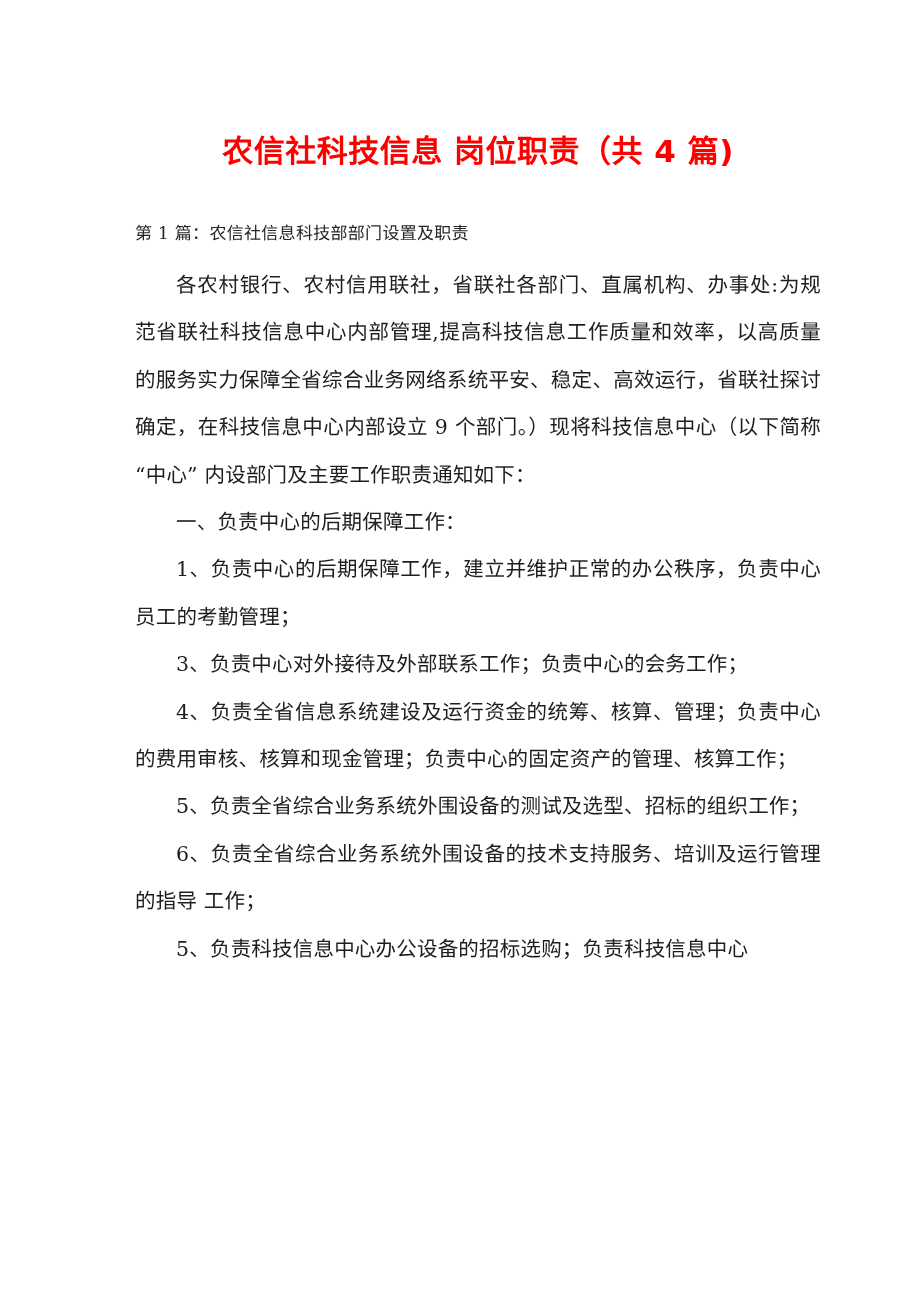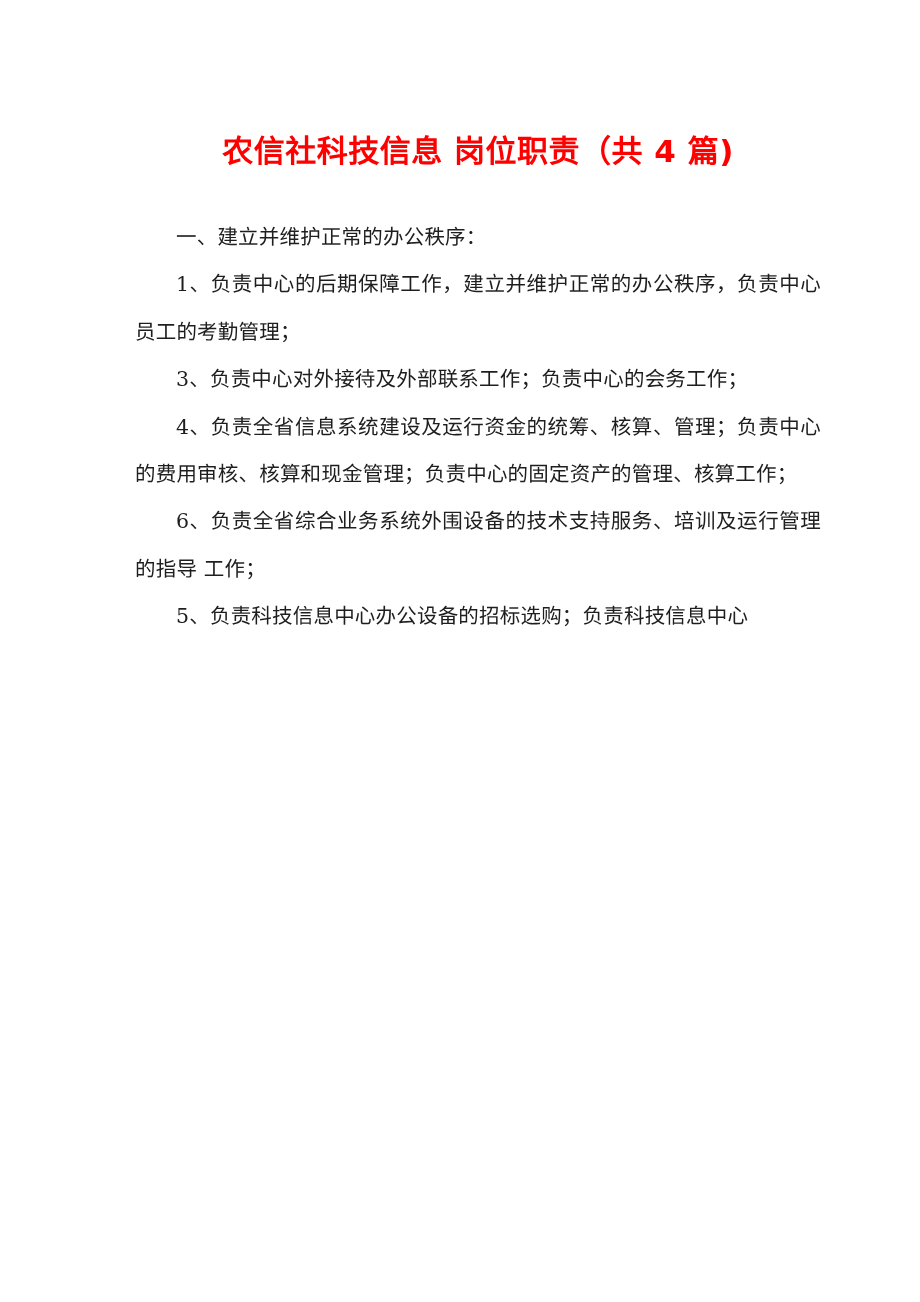--- a/index.html
+++ b/index.html
@@ -94,24 +94,27 @@
 </style>
 </head>
 <body>
 
 <div class="page">
 
   <h1 class="doc-title">农信社科技信息 岗位职责（共 4 篇)</h1>
 
   <div class="doc-body">
 
+    <div class="sub-head">第 1 篇：农信社信息科技部部门设置及职责</div>
 
-    <p class="para">一、建立并维护正常的办公秩序：</p>
+    <p class="para">各农村银行、农村信用联社，省联社各部门、直属机构、办事处:为规范省联社科技信息中心内部管理,提高科技信息工作质量和效率，以高质量的服务实力保障全省综合业务网络系统平安、稳定、高效运行，省联社探讨确定，在科技信息中心内部设立 9 个部门。）现将科技信息中心（以下简称“中心” 内设部门及主要工作职责通知如下：</p>
+    <p class="para">一、负责中心的后期保障工作：</p>
     <p class="para">1、负责中心的后期保障工作，建立并维护正常的办公秩序，负责中心员工的考勤管理；</p>
     <p class="para">3、负责中心对外接待及外部联系工作；负责中心的会务工作；</p>
     <p class="para">4、负责全省信息系统建设及运行资金的统筹、核算、管理；负责中心的费用审核、核算和现金管理；负责中心的固定资产的管理、核算工作；</p>
+    <p class="para">5、负责全省综合业务系统外围设备的测试及选型、招标的组织工作；</p>
     <p class="para">6、负责全省综合业务系统外围设备的技术支持服务、培训及运行管理的指导 工作；</p>
     <p class="para">5、负责科技信息中心办公设备的招标选购；负责科技信息中心</p>
 
   </div>
 
 
 </div>
 
 </body></html>

